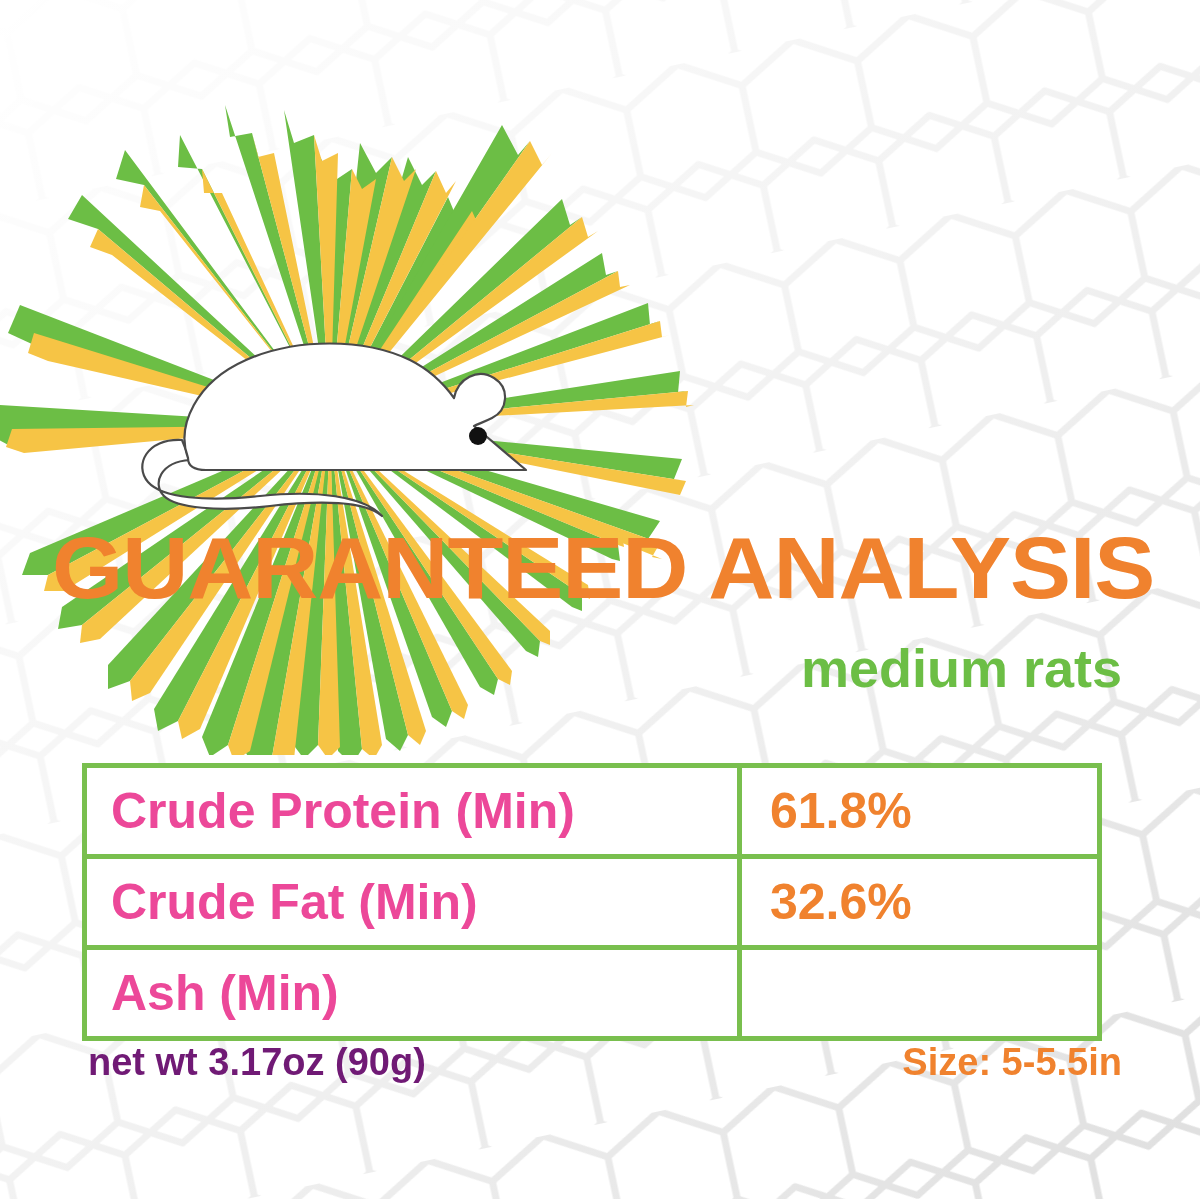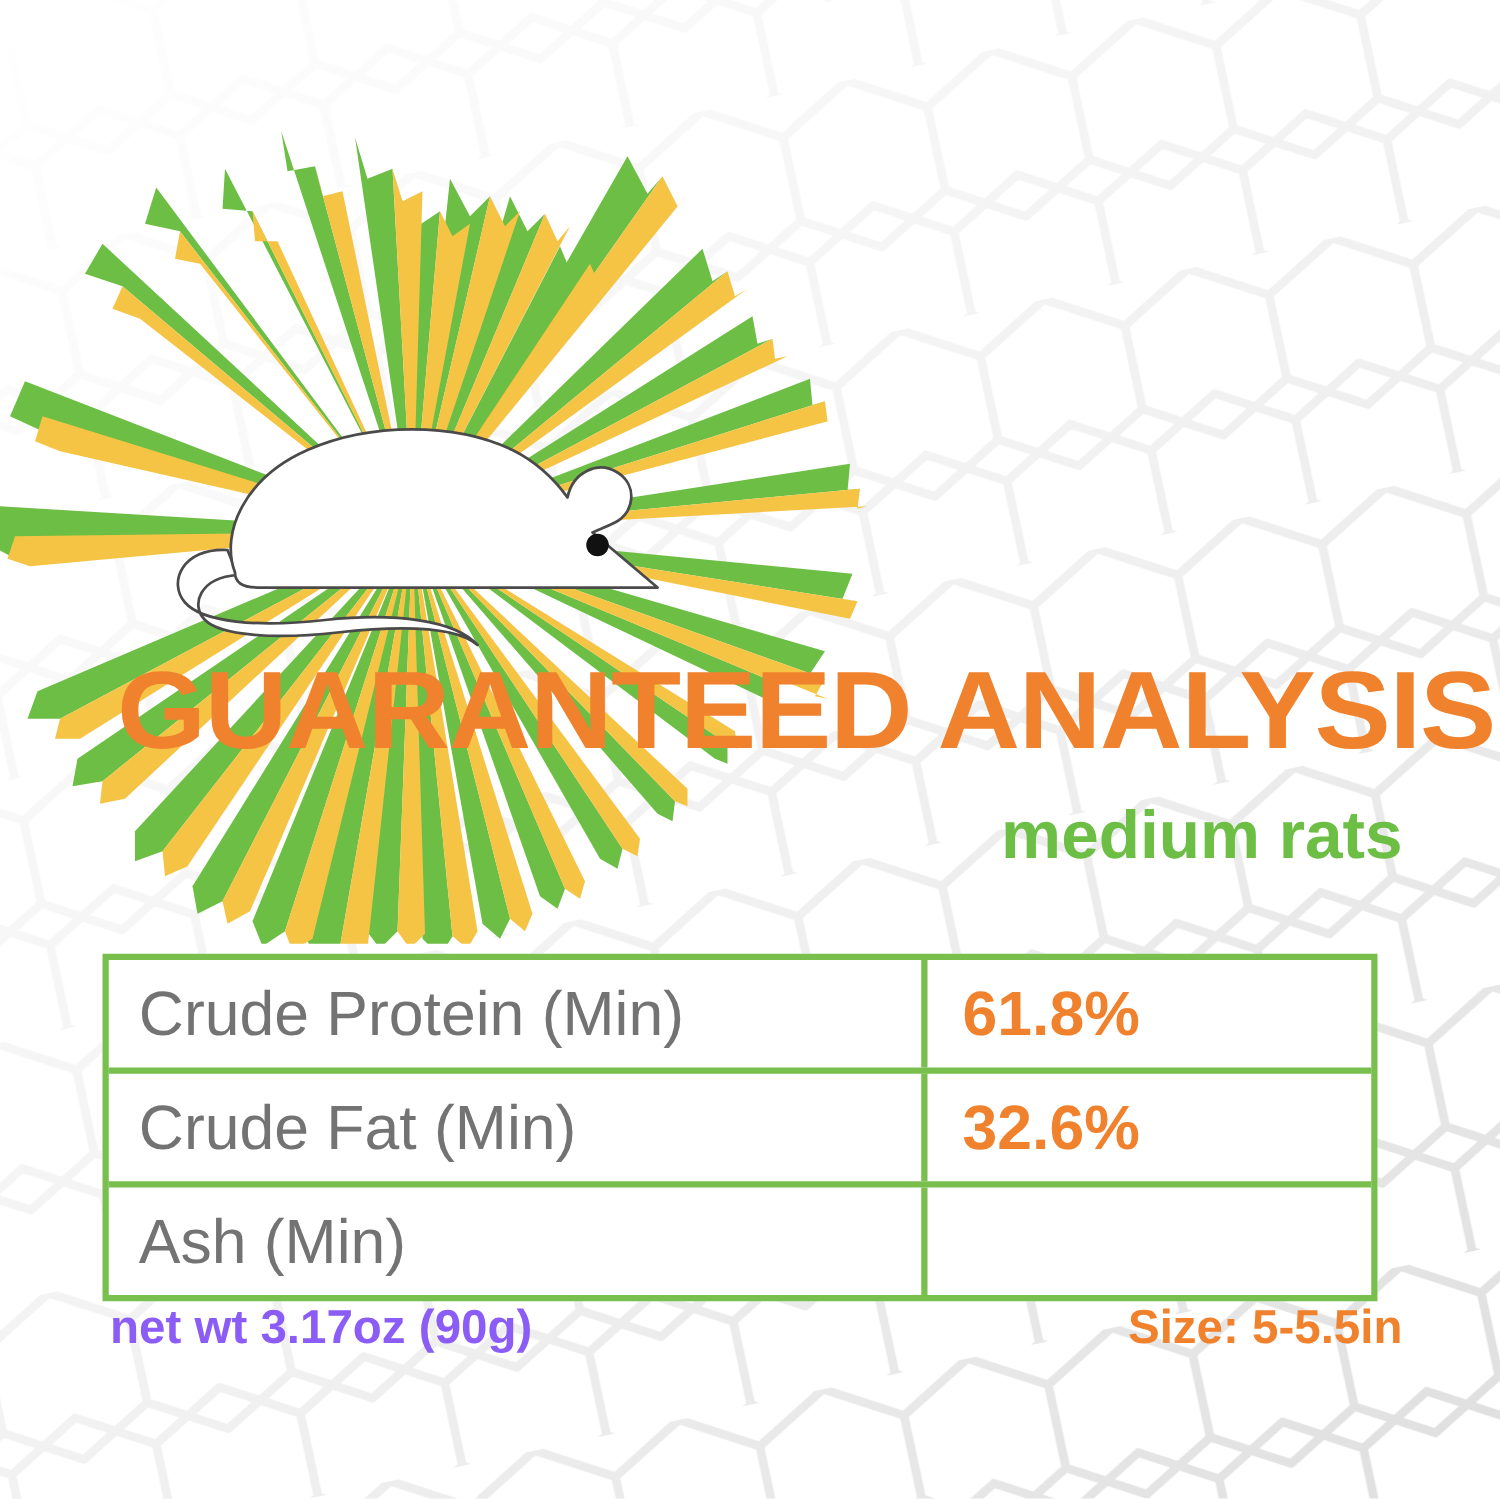--- a/index.html
+++ b/index.html
@@ -11,21 +11,20 @@
   body {
     font-family: "Liberation Sans", sans-serif;
   }
 
   #label-card {
     position: relative;
     width: 1200px;
     height: 1199px;
     background: #ffffff;
     overflow: hidden;
-    text-align: right;
   }
 
   
   #mesh-layer {
     position: absolute;
     left: 0; top: 0;
     width: 1200px;
     height: 1199px;
     pointer-events: none;
   }
@@ -97,23 +96,23 @@
   #analysis-table .row.last {
     border-bottom: none;
   }
   #analysis-table .cell-name {
     flex: 0 0 655px;
     display: flex;
     align-items: center;
     padding-left: 24px;
     box-sizing: border-box;
     border-right: 5px solid #79BF4E;
-    color: #737373;
-    font-family: "Liberation Sans Narrow", "Liberation Sans", sans-serif;
-    font-weight: normal;
+    color: #ec4899;
+    font-family: "Liberation Sans Narrow", "Liberation Sans", sans-serif;
+    font-weight: bold;
     font-size: 50px;
     line-height: 54px;
     white-space: nowrap;
   }
   #analysis-table .cell-value {
     flex: 1 1 auto;
     display: flex;
     align-items: center;
     padding-left: 28px;
     box-sizing: border-box;
@@ -130,21 +129,21 @@
     position: absolute;
     left: 88px;
     right: 78px;
     top: 1038px;
     height: 48px;
     display: flex;
     align-items: center;
     justify-content: space-between;
   }
   #net-weight {
-    color: #8b5cf6;
+    color: #701a75;
     font-family: "Liberation Sans Narrow", "Liberation Sans", sans-serif;
     font-weight: bold;
     font-size: 38px;
     line-height: 44px;
     white-space: nowrap;
   }
   #size-info {
     color: #F0822E;
     font-family: "Liberation Sans Narrow", "Liberation Sans", sans-serif;
     font-weight: bold;

